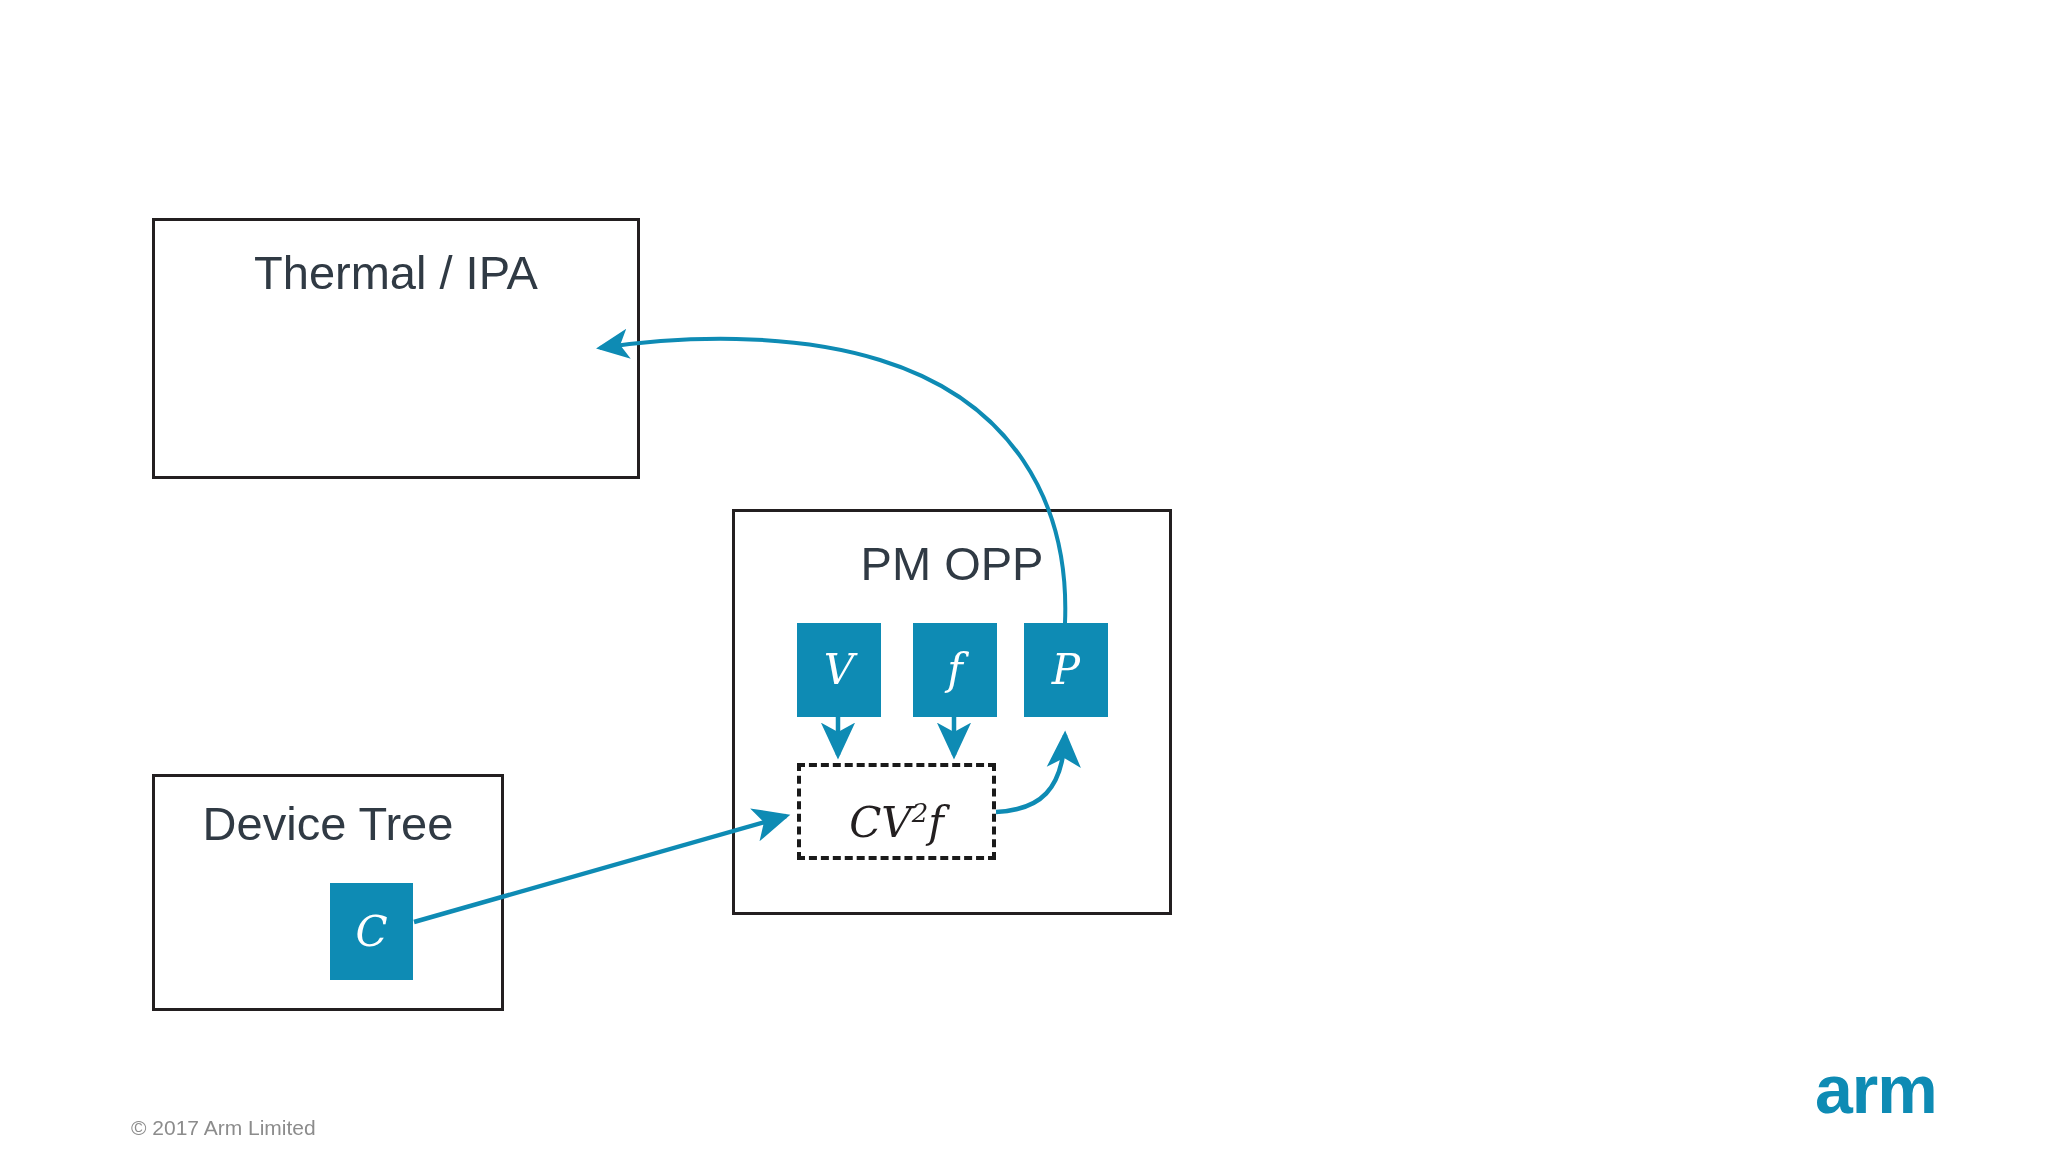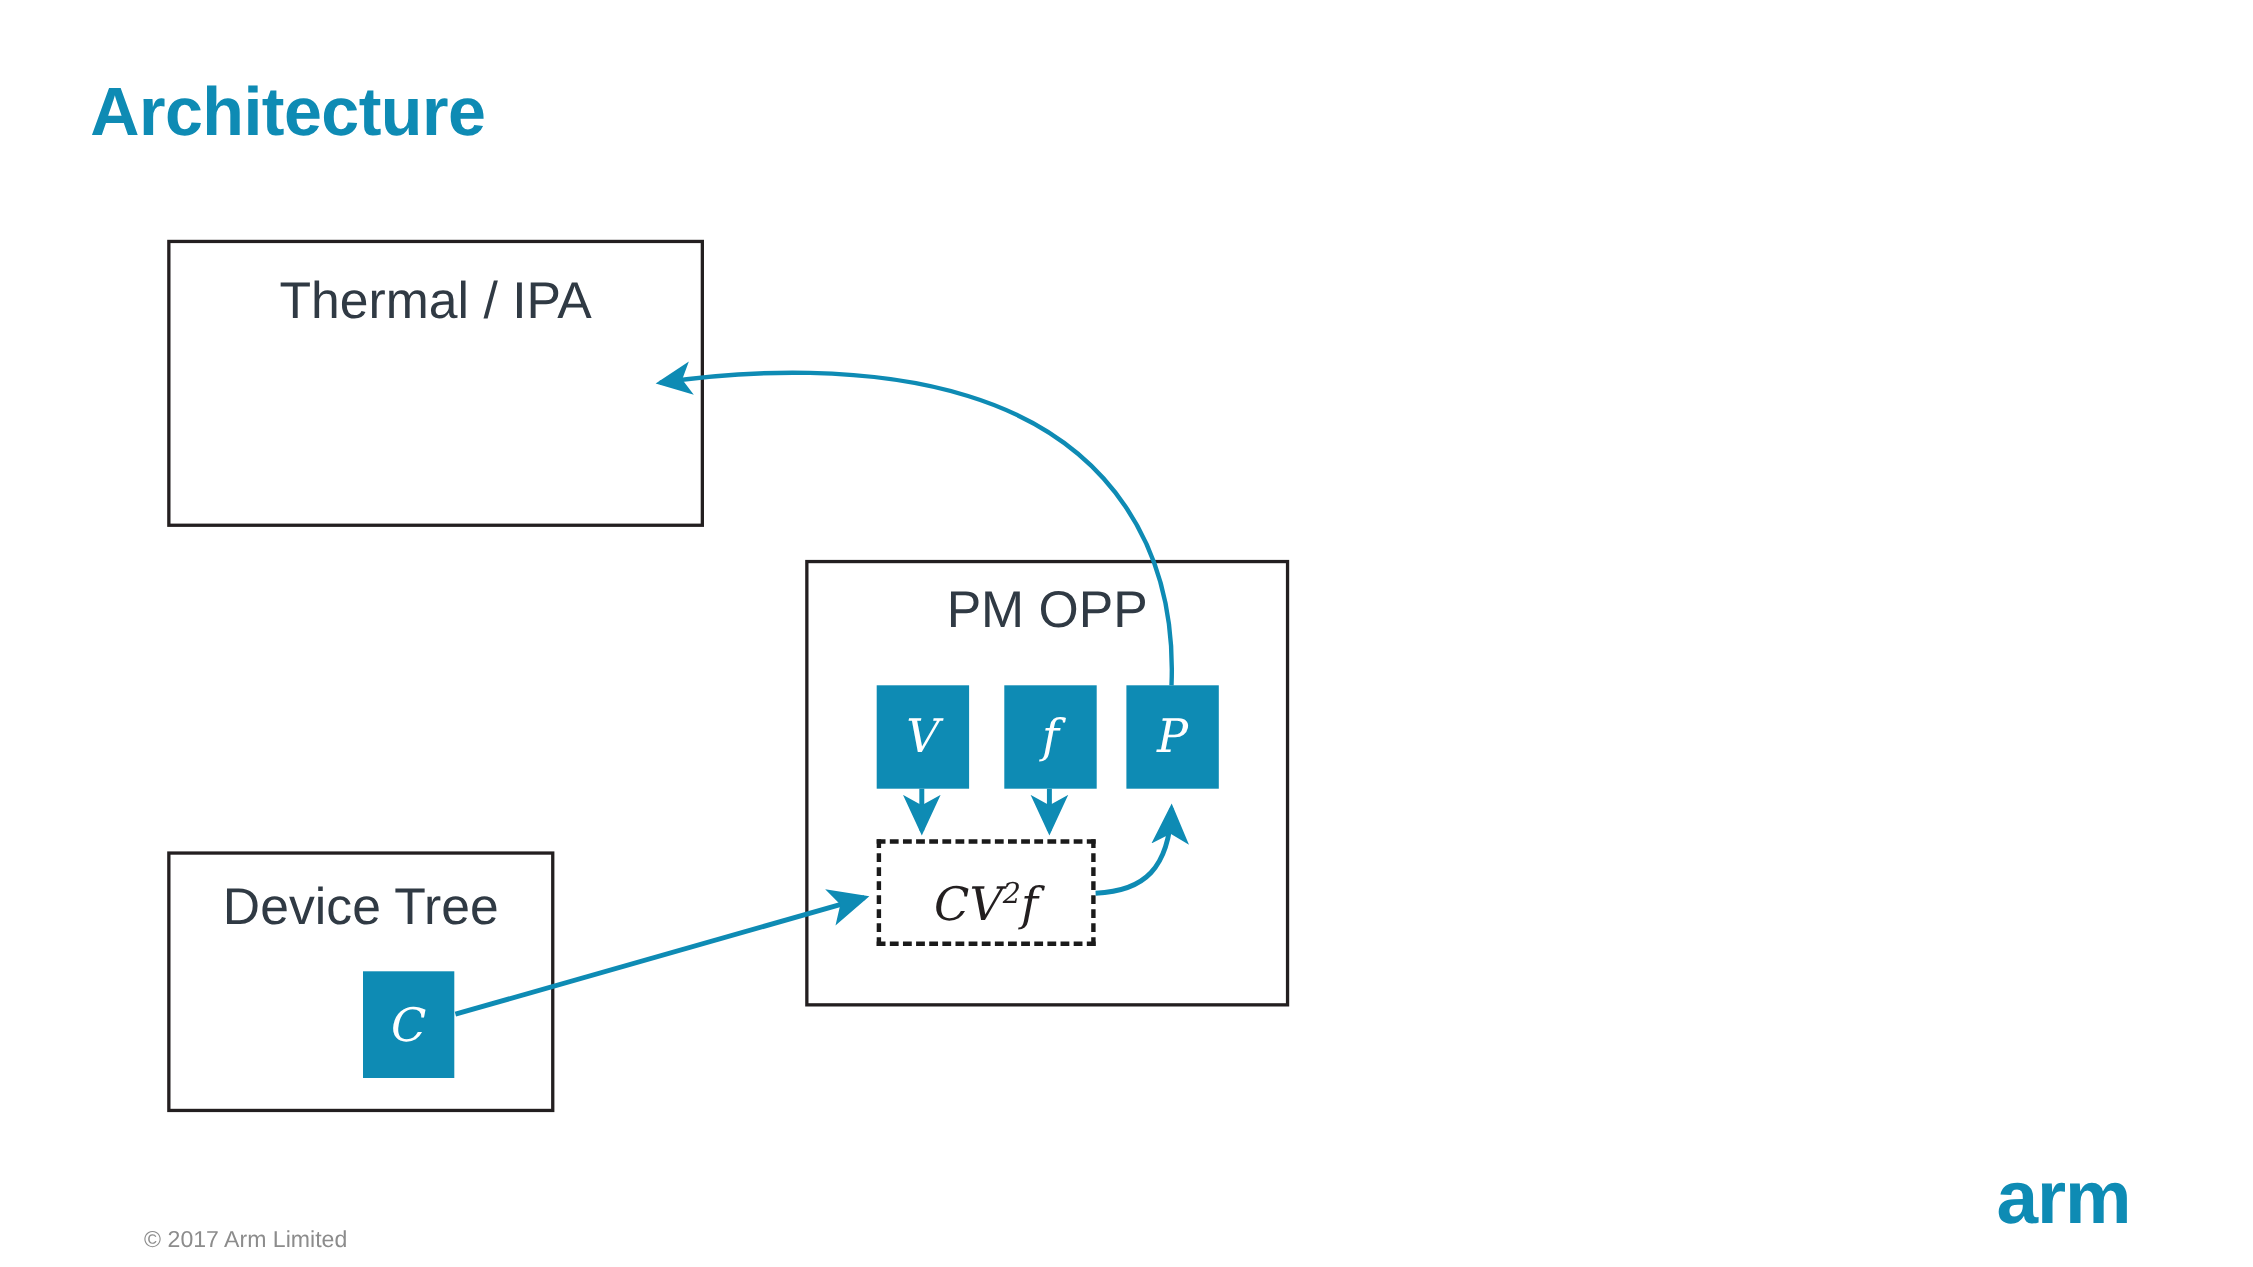--- a/index.html
+++ b/index.html
@@ -65,21 +65,21 @@
   }
   #box-devicetree .box-title { top: 21px; }
 
   
   #box-pmopp {
     left: 732px;
     top: 509px;
     width: 440px;
     height: 406px;
   }
-  #box-pmopp .box-title { top: 16px; }
+  #box-pmopp .box-title { top: 26px; }
 
   
   .var-tile {
     position: absolute;
     background: #0e8bb4;
     display: flex;
     align-items: center;
     justify-content: center;
     color: #ffffff;
     font-family: "DejaVu Serif", "Liberation Serif", serif;
@@ -150,21 +150,20 @@
     letter-spacing: -1px;
     line-height: 1;
     white-space: nowrap;
   }
 </style>
 </head>
 <body>
 
 <div id="slide">
 
-  <div id="slide-title">Architecture</div>
 
   <div class="outline-box" id="box-thermal">
     <div class="box-title">Thermal / IPA</div>
   </div>
 
   <div class="outline-box" id="box-devicetree">
     <div class="box-title">Device Tree</div>
   </div>
 
   <div class="outline-box" id="box-pmopp">

